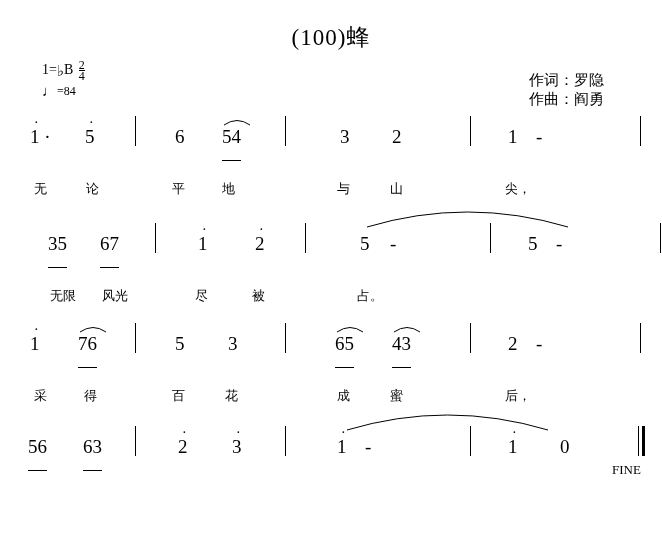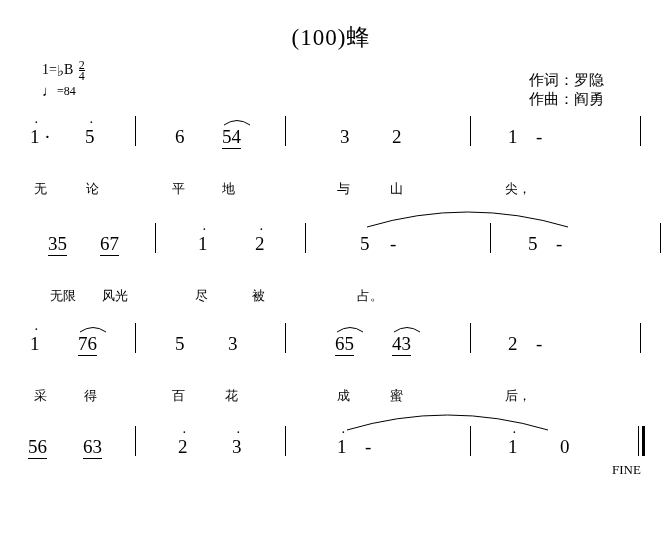--- a/index.html
+++ b/index.html
@@ -50,21 +50,21 @@
   }
   .dotabove{position:absolute;font-size:19px;}
   .bar{
     position:absolute;top:-2px;
     width:1px;height:30px;background:#000;
   }
   .ly{
     position:absolute;font-size:13px;font-family:"Liberation Sans",sans-serif;
     white-space:nowrap;top:0;
   }
-  .under1{border-bottom:1.5px solid #000;padding-bottom:0;}
+  .under1{border-bottom:1.5px solid #000;padding-bottom:12px;}
   .fine{position:absolute;font-size:13px;font-family:"Liberation Serif",serif;font-weight:normal;}
   .endbar{position:absolute;top:-2px;height:30px;}
   .endbar .thin{position:absolute;left:0;top:0;width:1px;height:30px;background:#000;}
   .endbar .thick{position:absolute;left:4px;top:0;width:3px;height:30px;background:#000;}
 </style>
 </head>
 <body>
 
 <div class="title">(100)蜂</div>
 

